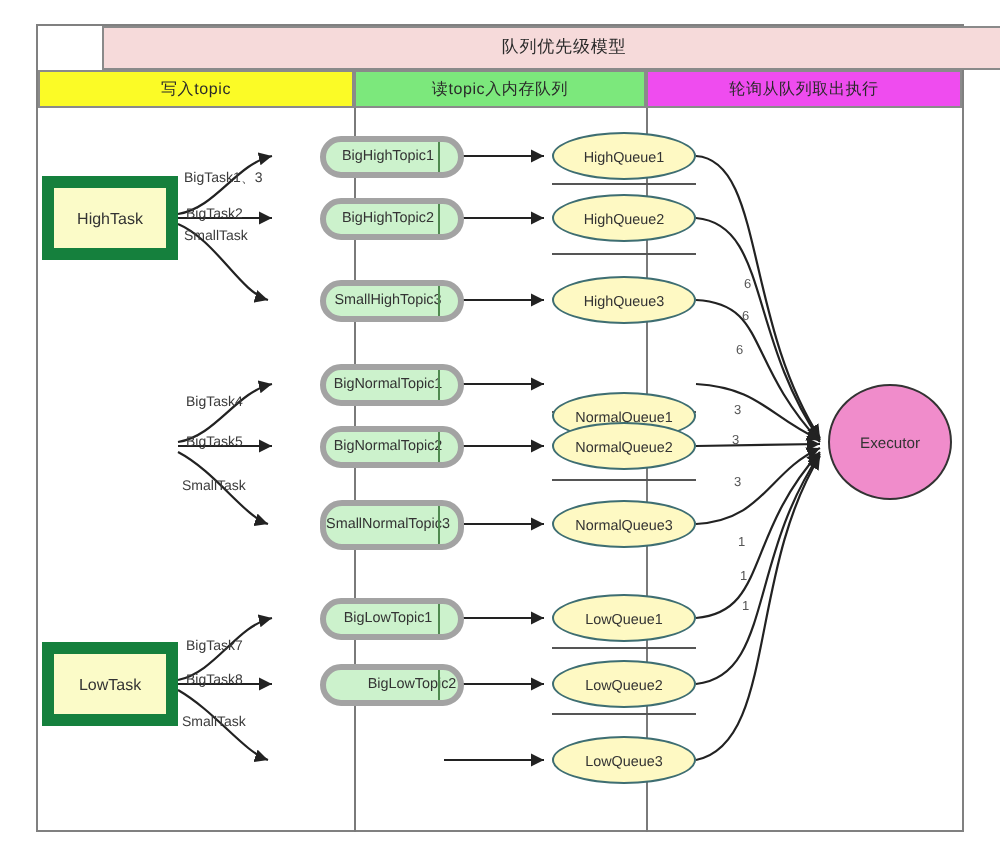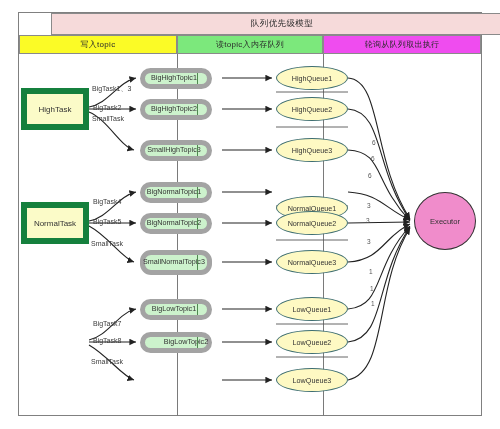--- a/index.html
+++ b/index.html
@@ -26,22 +26,22 @@
   .vsep-b{left:304px;}
 
   svg.wires{position:absolute;left:0;top:0;width:500px;height:429px;pointer-events:none;}
 
   .node{position:absolute;box-sizing:border-box;display:flex;align-items:center;
         justify-content:center;text-align:center;color:#333;}
 
   .task-box{width:68px;height:42px;background:#fbfbc8;border:6px solid #15803d;
             font-size:8px;}
 
-  .topic{width:72px;height:21px;background:#ccf2cc;border:5px solid #a3a3a3;
-         border-radius:11px/11px;font-size:7.2px;line-height:8.4px;padding:0 8px 0 4px;}
+  .topic{width:72px;height:21px;background:#ccf2cc;border:3px solid #a3a3a3;
+         border-radius:11px/11px;font-size:7.2px;line-height:8.4px;padding:0 8px 0 4px;margin-left:20px;}
   .topic .cap{position:absolute;right:0;top:0;width:9px;height:100%;
               border-left:1px solid #4f8a4f;border-radius:0 11px 11px 0/0 11px 11px 0;}
   .topic.tall{height:25px;}
 
   .queue{width:72px;height:24px;background:#fef9c3;border:1px solid #3e6e72;
          border-radius:50%;font-size:7.2px;}
 
   .executor{width:62px;height:58px;background:#f08ccb;border:1px solid #333;
             border-radius:50%;font-size:7.6px;left:414px;top:192px;}
 
@@ -116,22 +116,22 @@
       <line x1="276" y1="206" x2="348" y2="206"></line>
       <line x1="276" y1="240" x2="348" y2="240"></line>
       <line x1="276" y1="324" x2="348" y2="324"></line>
       <line x1="276" y1="357" x2="348" y2="357"></line>
     </g>
   </svg>
 
   <div class="node task-box" style="left:21px;top:88px;">
     <span>HighTask</span>
   </div>
-  <div class="node task-box" style="left:21px;top:202px;">
-    <span>NormalTask</span>
+  <div class="node task-box" style="left:21px;top:321px;">
+    <span>LowTask</span>
   </div>
 
   <div class="elabel" style="left:92px;top:84px;">BigTask1、3</div>
   <div class="elabel" style="left:93px;top:104px;">BigTask2</div>
   <div class="elabel" style="left:92px;top:115px;">SmallTask</div>
 
   <div class="elabel" style="left:93px;top:198px;">BigTask4</div>
   <div class="elabel" style="left:93px;top:218px;">BigTask5</div>
   <div class="elabel" style="left:91px;top:240px;">SmallTask</div>
 

